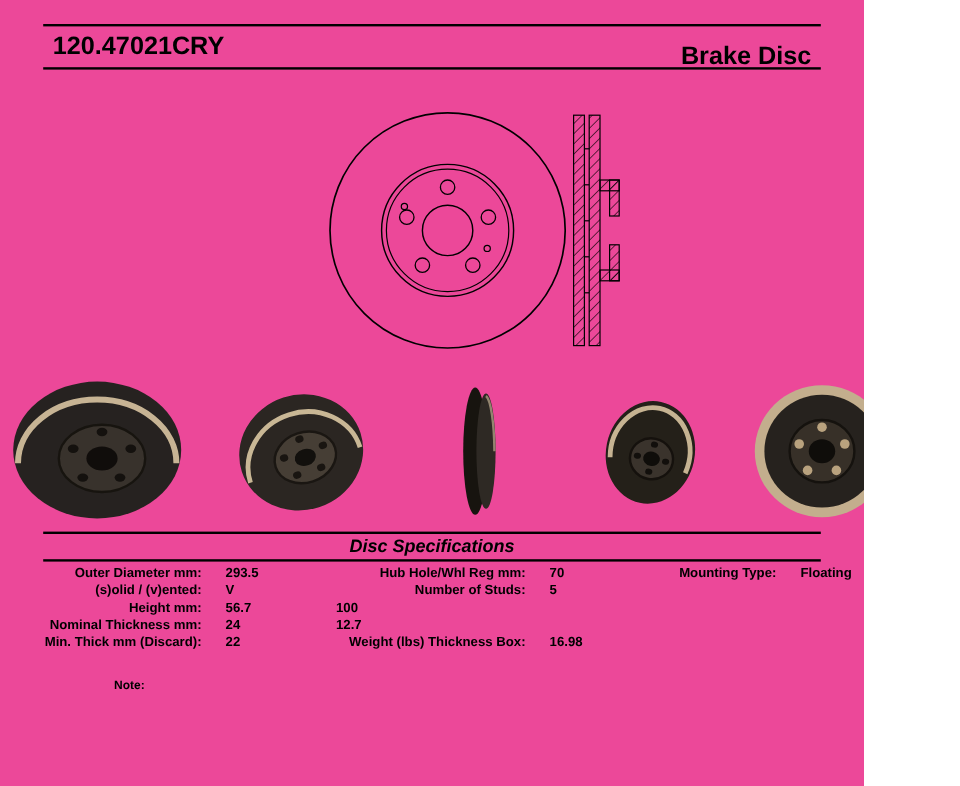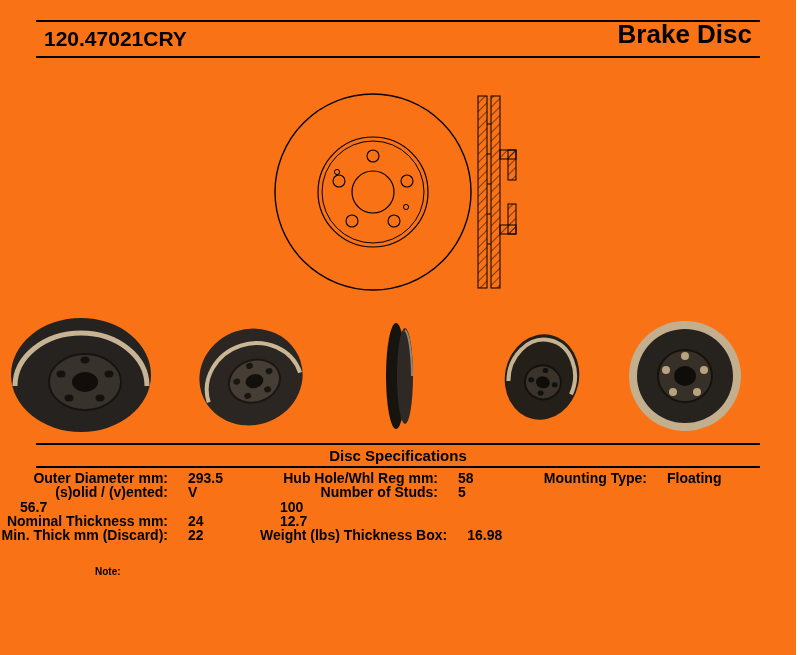--- a/index.html
+++ b/index.html
@@ -1,40 +1,40 @@
 <!DOCTYPE html>
 <html><head>
 <meta charset="utf-8">
 <style>
   * { margin:0; padding:0; box-sizing:border-box; }
   body { background:#ffffff; font-family:"Liberation Sans", sans-serif; }
-  .page { position:relative; width:796px; height:655px; background:#f97316; overflow:hidden; color:#000; }
+  .page { position:relative; width:720px; height:655px; background:#ec4899; overflow:hidden; color:#000; }
 
   .hline { position:absolute; left:36px; right:36px; height:2px; background:#000; }
   .hline.top { top:20px; }
   .hline.under-header { top:56px; }
 
   .part-number { position:absolute; left:44px; top:27px; font-size:21px; font-weight:bold; }
-  .product-name { position:absolute; right:44px; top:19px; font-size:26px; font-weight:bold; }
+  .product-name { position:absolute; right:44px; top:35px; font-size:21px; font-weight:bold; }
 
   .drawing { position:absolute; left:0; top:80px; width:800px; height:235px; }
   .photos { position:absolute; left:0; top:310px; width:800px; height:130px; }
   .photo { position:absolute; }
   .p1 { left:5px;   top:6px; }
   .p2 { left:195px; top:12px; }
   .p3 { left:372px; top:10px; }
   .p4 { left:502px; top:20px; }
   .p5 { left:626px; top:8px; }
 
   .spec-title-box { position:absolute; left:36px; right:36px; top:443px; height:25px;
     border-top:2px solid #000; border-bottom:2px solid #000;
     display:flex; align-items:center; justify-content:center; }
-  .spec-title { font-size:15px; font-weight:bold; }
-
-  .spec-col { position:absolute; top:471px; font-size:14px; font-weight:bold; line-height:14.3px; }
+  .spec-title { font-size:15px; font-weight:bold;font-style:italic; }
+
+  .spec-col { position:absolute; top:471px; font-size:11px; font-weight:bold; line-height:14.3px; }
   .col-left  { left:0px;   width:250px; }
   .col-mid   { left:260px; width:290px; }
   .col-right { left:537px; width:230px; }
   .spec-row { display:flex; }
   .spec-label { text-align:right; white-space:nowrap; }
   .col-left  .spec-label { flex:0 0 168px; }
   .col-mid   .spec-label { flex:0 0 178px; }
   .col-right .spec-label { flex:0 0 110px; }
   .spec-value { margin-left:20px; white-space:nowrap; }
 
@@ -154,36 +154,37 @@
   <div class="spec-col col-left">
     <div class="spec-row">
       <span class="spec-label">Outer Diameter mm:</span>
       <span class="spec-value">293.5</span>
     </div>
     <div class="spec-row">
       <span class="spec-label">(s)olid / (v)ented:</span>
       <span class="spec-value">V</span>
     </div>
     <div class="spec-row">
+      <span class="spec-label">Height mm:</span>
       <span class="spec-value">56.7</span>
     </div>
     <div class="spec-row">
       <span class="spec-label">Nominal Thickness mm:</span>
       <span class="spec-value">24</span>
     </div>
     <div class="spec-row">
       <span class="spec-label">Min. Thick mm (Discard):</span>
       <span class="spec-value">22</span>
     </div>
   </div>
 
   <div class="spec-col col-mid">
     <div class="spec-row">
       <span class="spec-label">Hub Hole/Whl Reg mm:</span>
-      <span class="spec-value">58</span>
+      <span class="spec-value">70</span>
     </div>
     <div class="spec-row">
       <span class="spec-label">Number of Studs:</span>
       <span class="spec-value">5</span>
     </div>
     <div class="spec-row">
       <span class="spec-value">100</span>
     </div>
     <div class="spec-row">
       <span class="spec-value">12.7</span>

